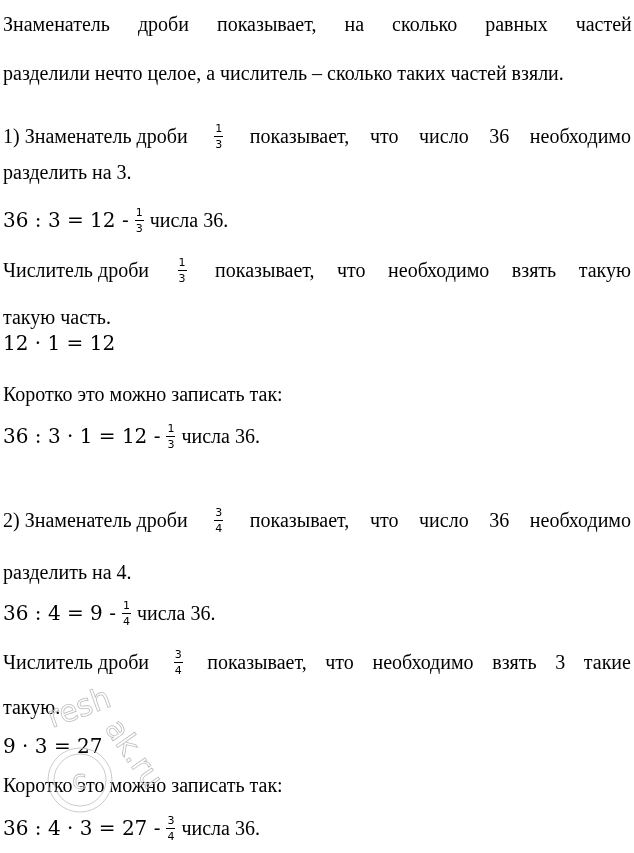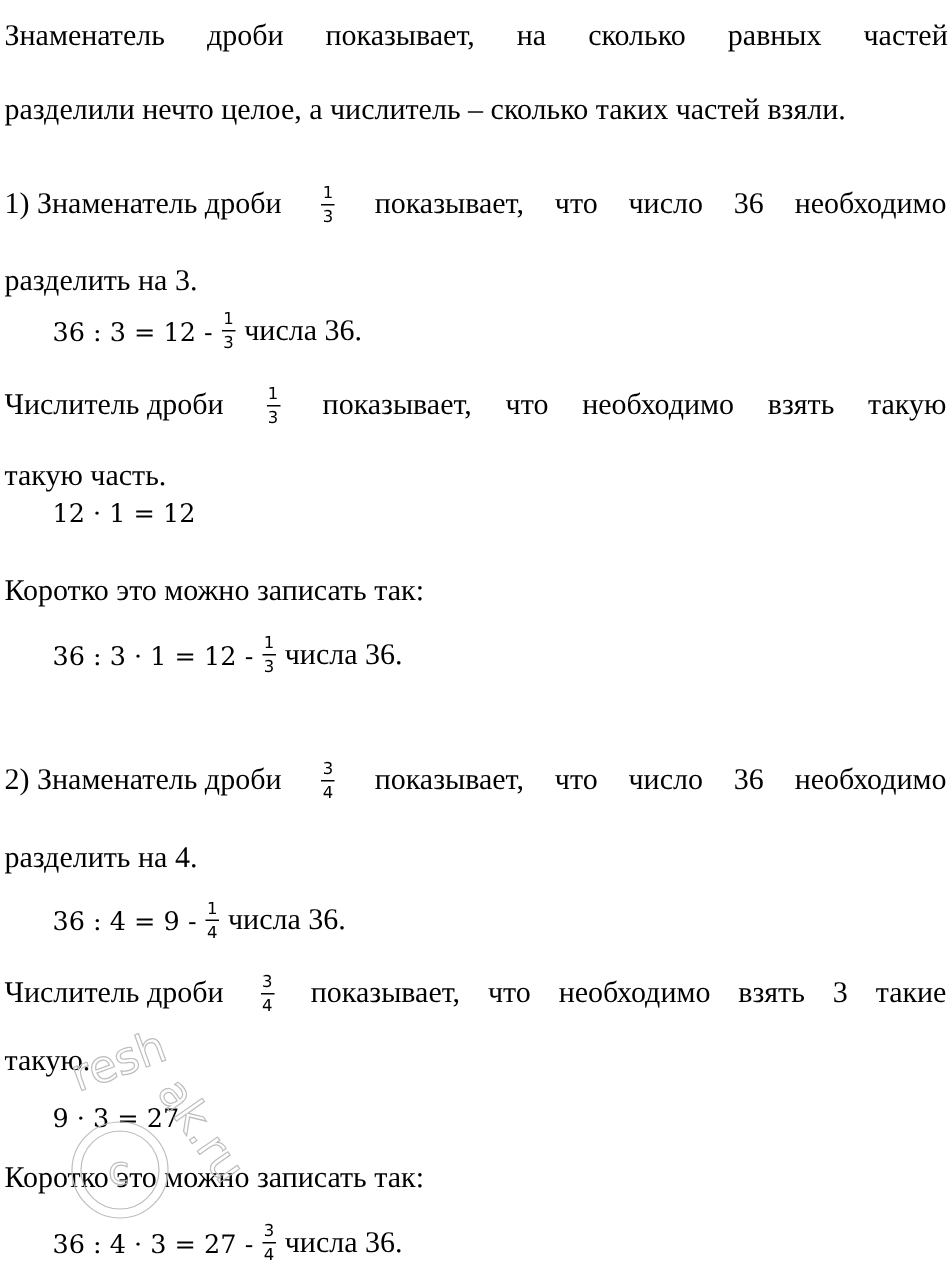--- a/index.html
+++ b/index.html
@@ -24,22 +24,21 @@
       height: 24px;
     }
     .just {
       width: 628px;
       display: flex;
       justify-content: space-between;
     }
     .just span.w { display: inline-block; }
     .math {
       font-family: "DejaVu Serif", serif;
-      font-size: 17px;
-      margin-left: 32px;
+      font-size: 20px;
     }
     .frac {
       display: inline-block;
       vertical-align: middle;
       text-align: center;
       font-family: "DejaVu Sans", sans-serif;
       font-size: 11px;
       line-height: 12px;
       margin: 0 6px;
       position: relative;
@@ -84,21 +83,21 @@
     <span class="num">1</span>
     <span class="bar"></span>
     <span class="den">3</span>
   </span>
   <span class="w">показывает,</span>
   <span class="w">что</span>
   <span class="w">число</span>
   <span class="w">36</span>
   <span class="w">необходимо</span>
 </div>
-<div class="line" style="top:175px;">разделить на 3.</div>
+<div class="line" style="top:160px;">разделить на 3.</div>
 <div class="line" style="top:208px;">
   <span class="math">36 : 3 = 12 -</span><span class="frac"><span class="num">1</span><span class="bar"></span><span class="den">3</span></span><span>числа 36.</span>
 </div>
 <div class="line just" style="top:258px;">
   <span class="w">Числитель дроби</span>
   <span class="frac">
     <span class="num">1</span>
     <span class="bar"></span>
     <span class="den">3</span>
   </span>

